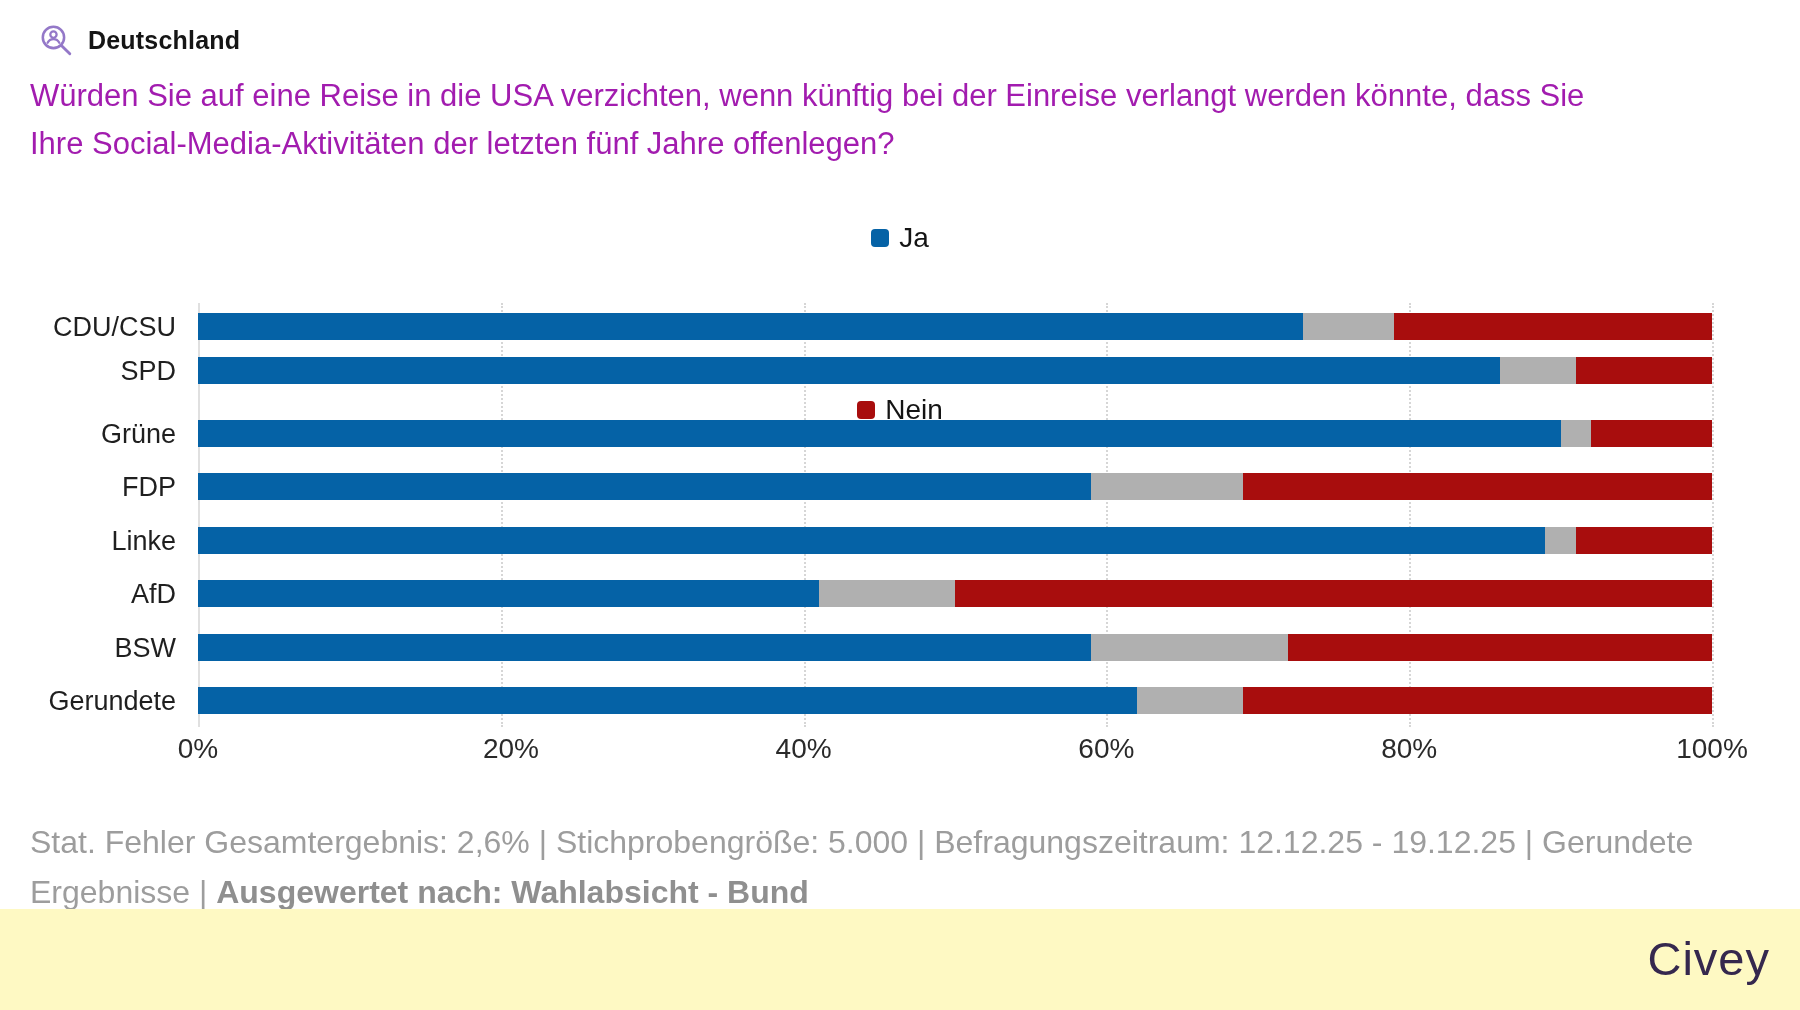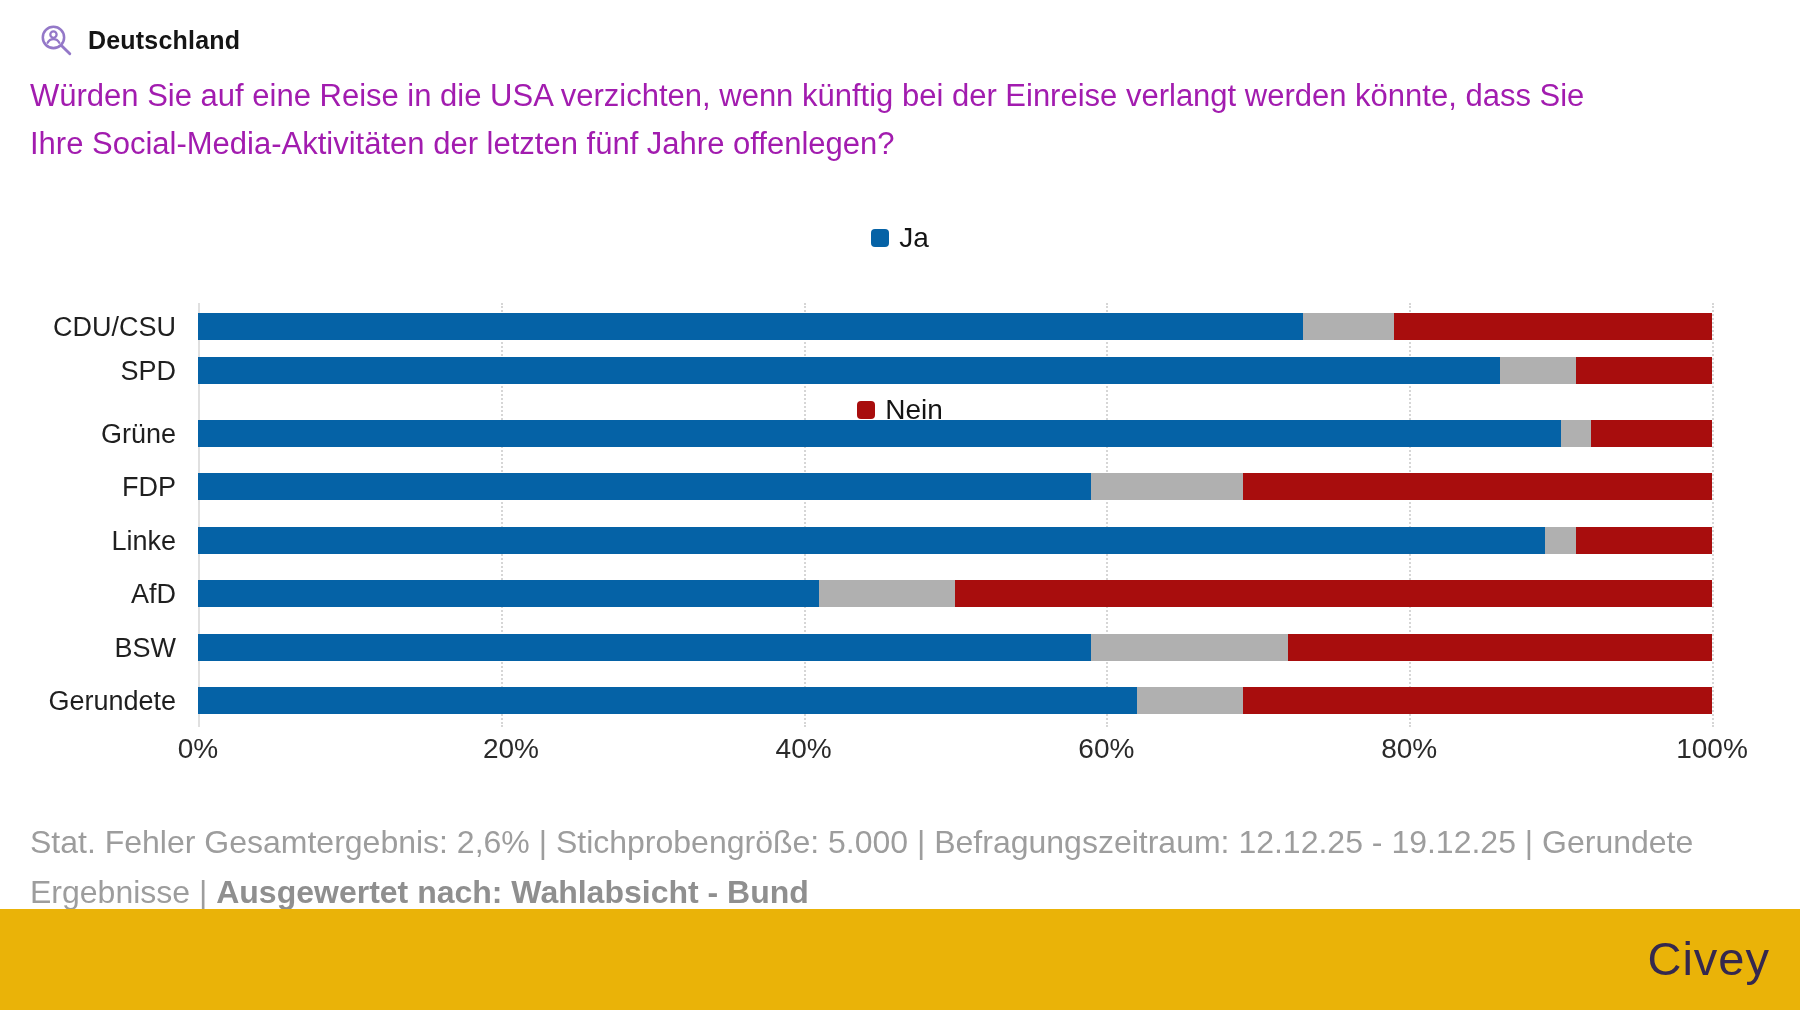--- a/index.html
+++ b/index.html
@@ -34,21 +34,21 @@
   .bar-seg { height:100%; }
 
   .tick-label { position:absolute; top:430px; transform:translateX(-50%); font-size:28px; color:#2a2a2a; white-space:nowrap; }
 
   .footnote {
     position:absolute; left:30px; top:818px; width:1752px;
     font-size:32px; line-height:1.55; color:#9d9d9d;
   }
   .footnote .bold-part { font-weight:bold; color:#8f8f8f; }
 
-  .brand-band { position:absolute; left:0; top:909px; width:1800px; height:101px; background:#eab308; }
+  .brand-band { position:absolute; left:0; top:909px; width:1800px; height:101px; background:#fef9c3; }
   .brand-logo {
     position:absolute; right:30px; top:22px; font-size:47px; color:#35284e;
     letter-spacing:1px; text-decoration:none; cursor:pointer;
   }
 </style>
 </head>
 <body>
 
 <div class="page">
 

